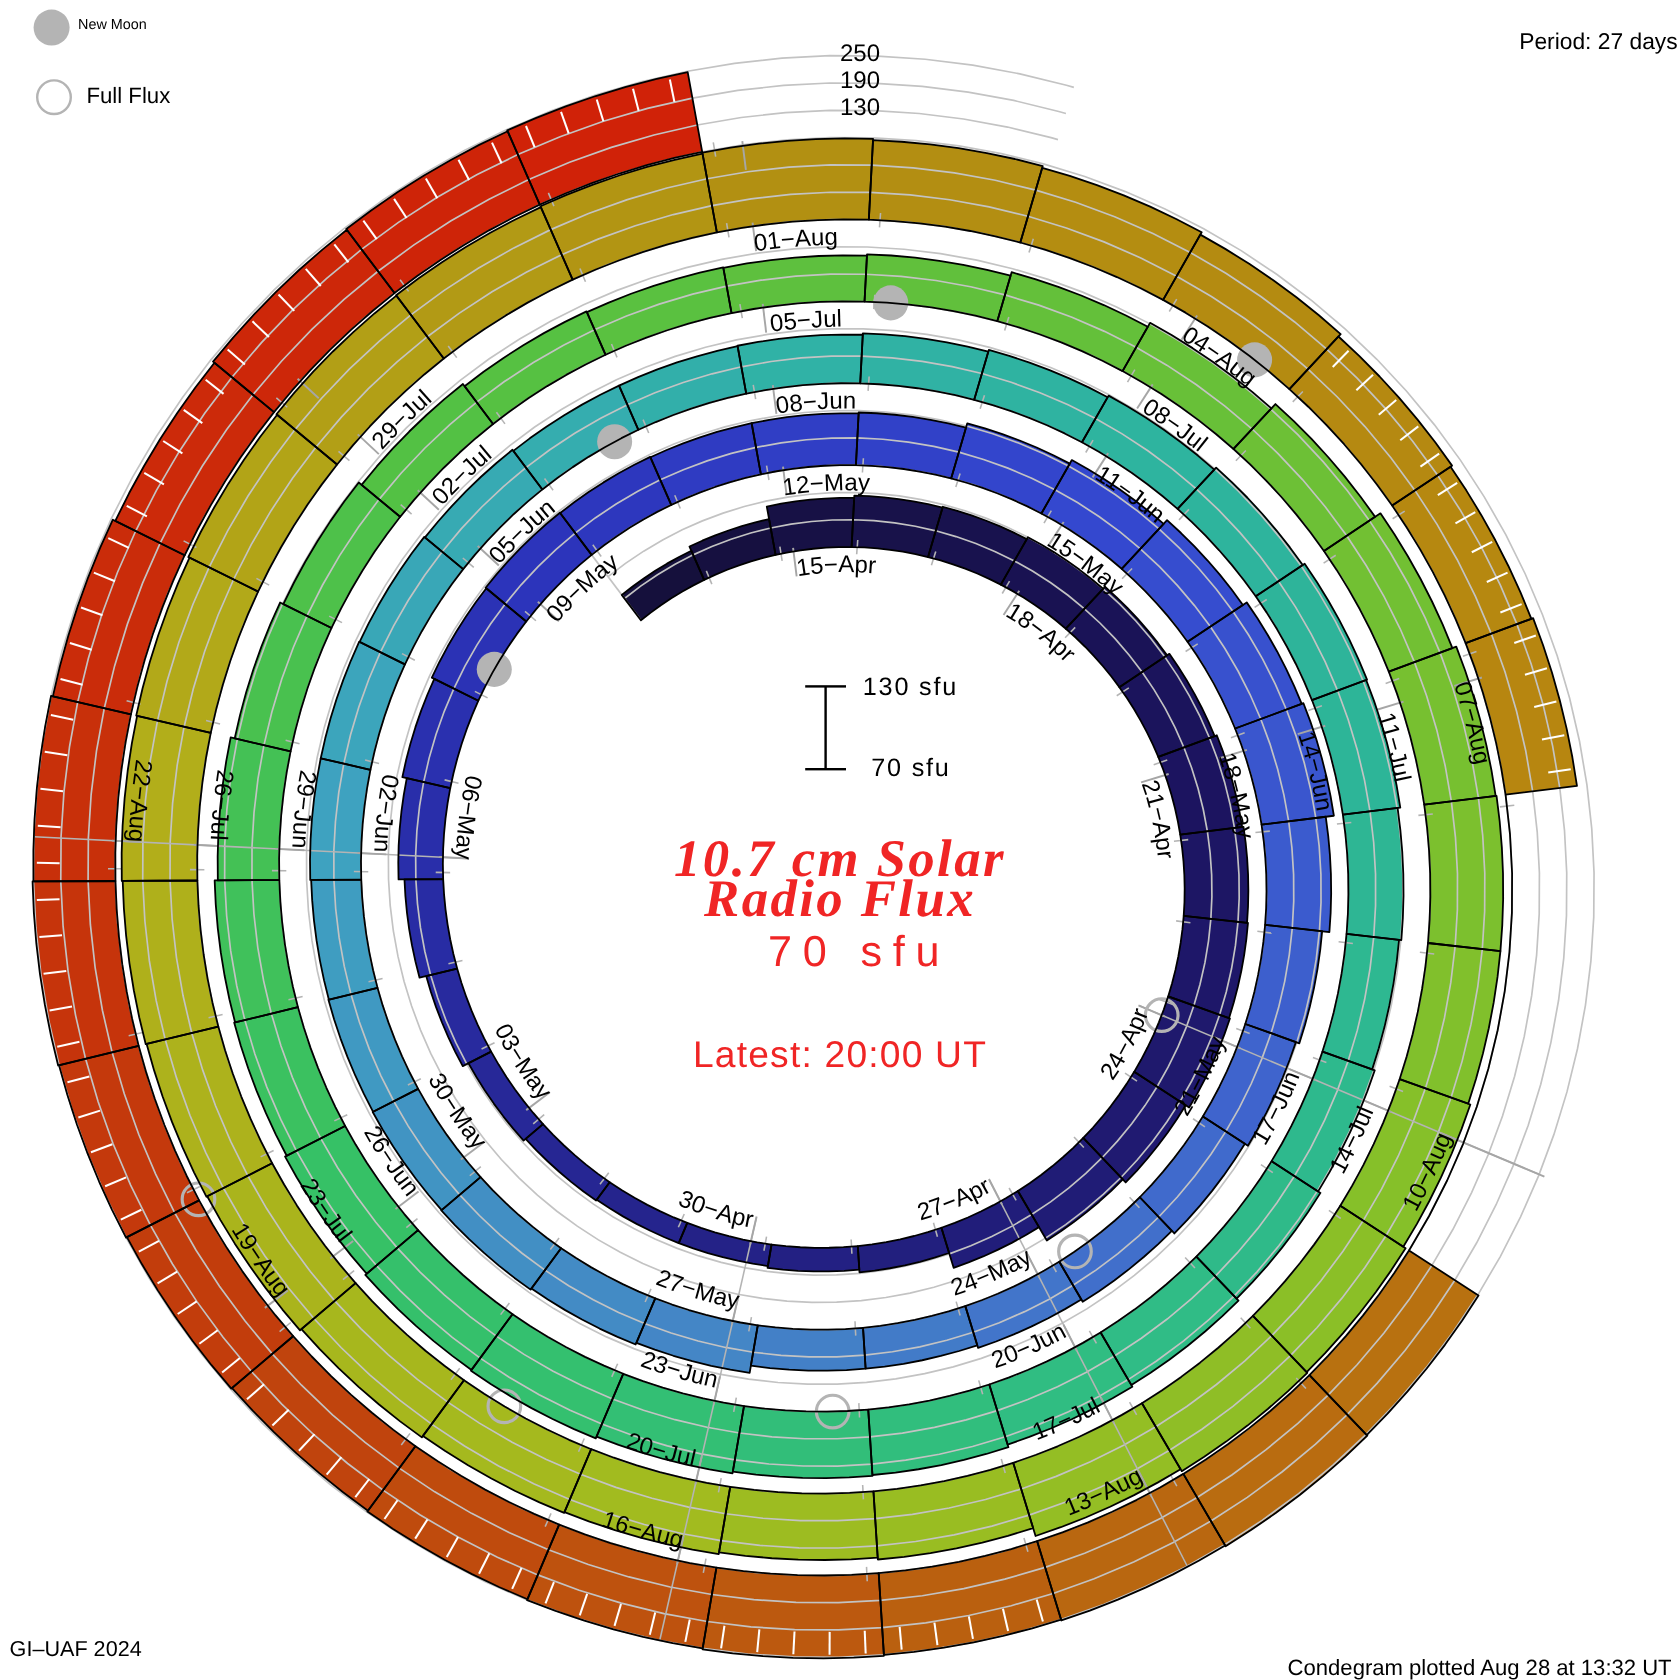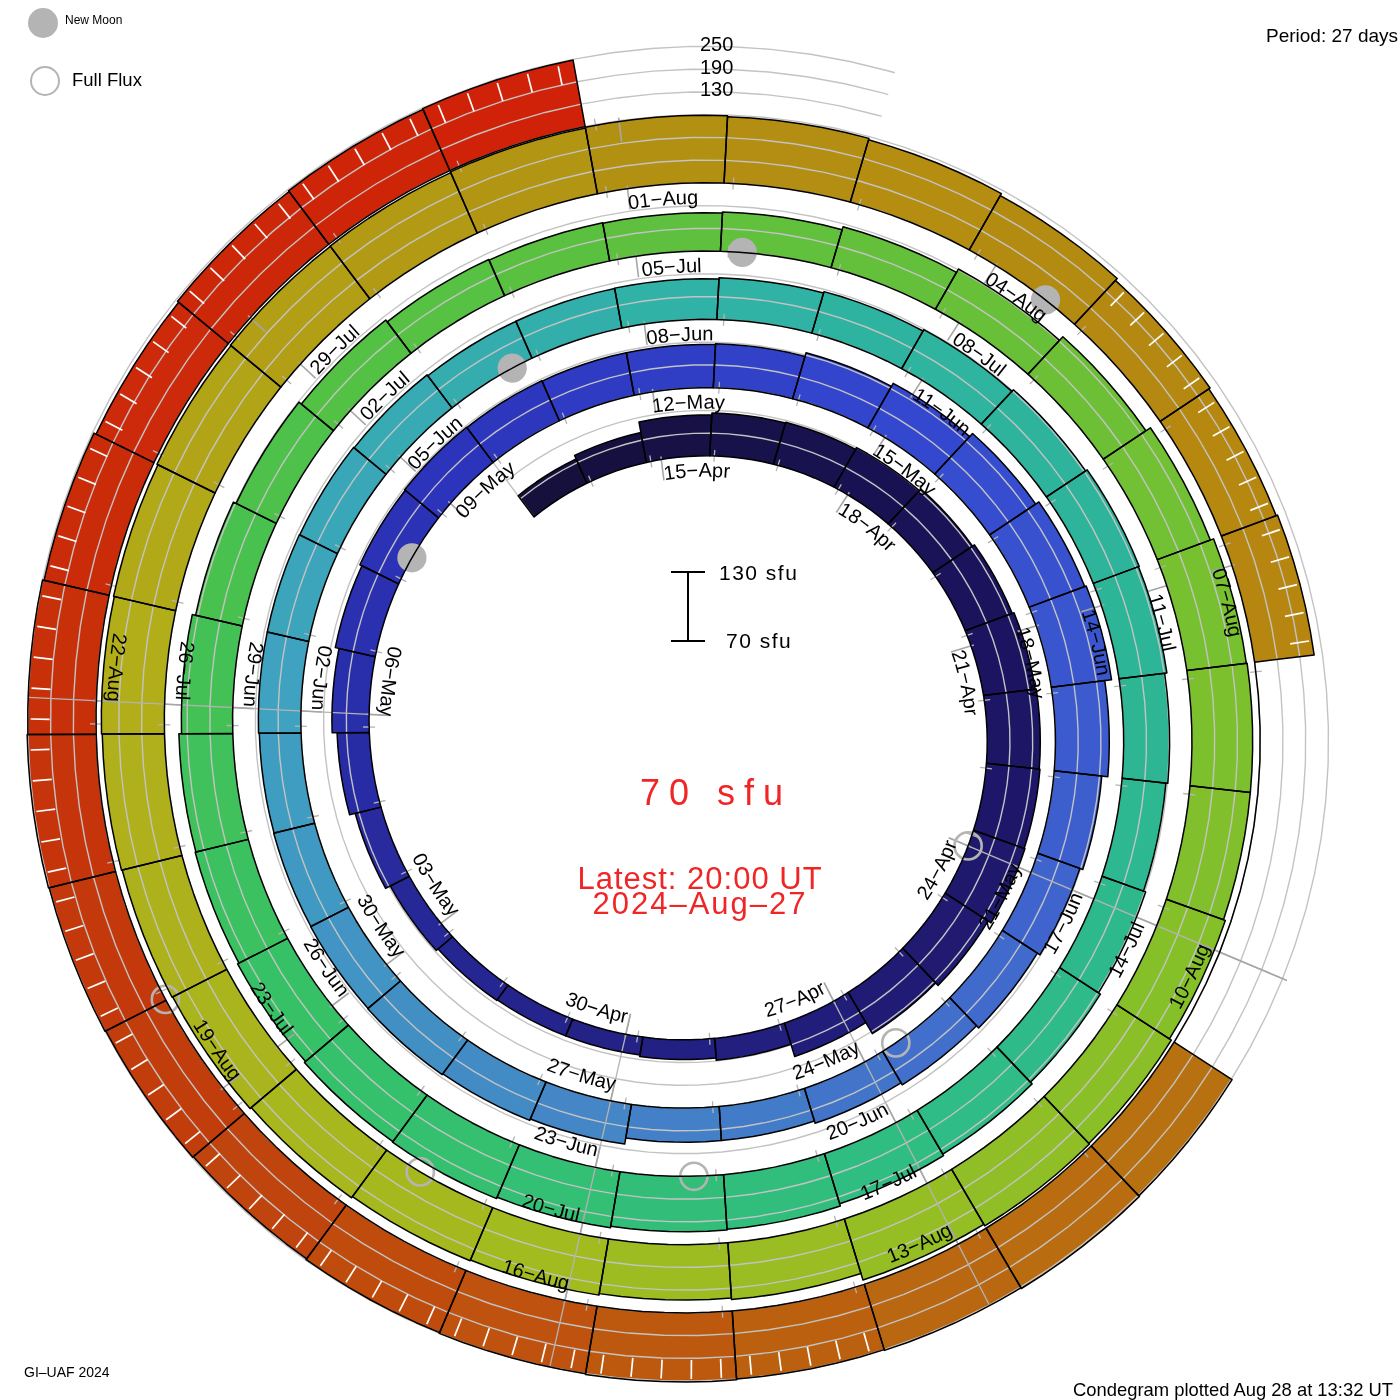--- a/index.html
+++ b/index.html
@@ -766,27 +766,27 @@
 </svg>
 
 <div class="abs" style="left:28px;top:8px;width:30px;height:30px;border-radius:50%;background:#b4b4b4"></div>
 <div class="abs" style="left:65px;top:13px;font-size:12px">New Moon</div>
 
 <div class="abs" style="left:30px;top:66px;width:26px;height:26px;border-radius:50%;border:2.5px solid #b4b4b4"></div>
 <div class="abs" style="left:72px;top:69px;font-size:18.5px">Full Flux</div>
 
 <div class="abs" style="left:1266px;top:25px;font-size:19px">Period: 27 days</div>
 
-<div class="abs" style="left:24px;top:1364px;font-size:14px">GI–UAF 2024</div>
+<div class="abs" style="left:8px;top:1364px;font-size:18px">GI–UAF 2024</div>
 
 <div class="abs" style="left:1073px;top:1379px;font-size:18.4px">Condegram plotted Aug 28 at 13:32 UT</div>
 
 <div class="abs" style="left:687px;top:572px;width:2px;height:69px;background:#000"></div>
 <div class="abs" style="left:671px;top:571px;width:34px;height:2px;background:#000"></div>
 <div class="abs" style="left:671px;top:640px;width:34px;height:2px;background:#000"></div>
 <div class="abs" style="left:719px;top:561px;font-size:21px;letter-spacing:1.5px">130 sfu</div>
 <div class="abs" style="left:726px;top:629px;font-size:21px;letter-spacing:1.5px">70 sfu</div>
 
+<div class="abs" style="left:350px;top:699px;width:700px;text-align:center;font-family:'Liberation Serif',serif;font-style:italic;font-weight:bold;font-size:44px;color:#f02525;line-height:33px;letter-spacing:2px">10.7 cm Solar<br>Radio Flux</div>
 
 <div class="abs" style="left:366px;top:772px;width:700px;text-align:center;font-size:36px;color:#f02525;letter-spacing:9px">70 sfu</div>
 
 <div class="abs" style="left:350px;top:861px;width:700px;text-align:center;font-size:31px;color:#f02525;letter-spacing:1px">Latest: 20:00 UT</div>
-<div class="abs" style="left:350px;top:886px;width:700px;text-align:center;font-size:31px;color:#f02525;letter-spacing:2px">2024–Aug–27</div>
 </div>
 </body></html>

